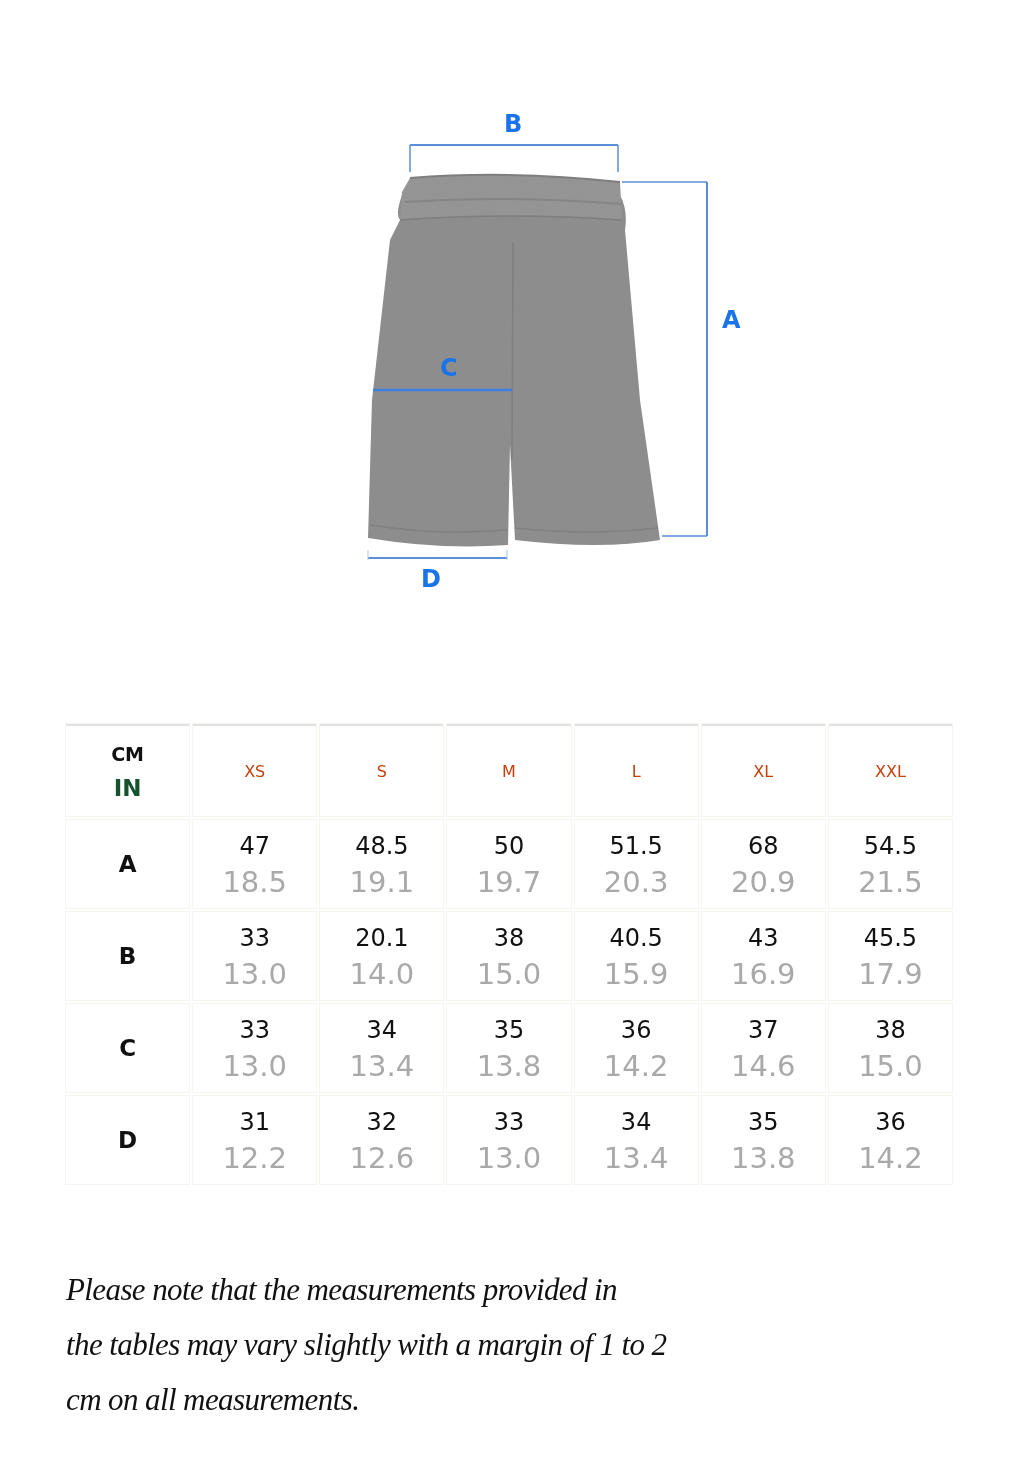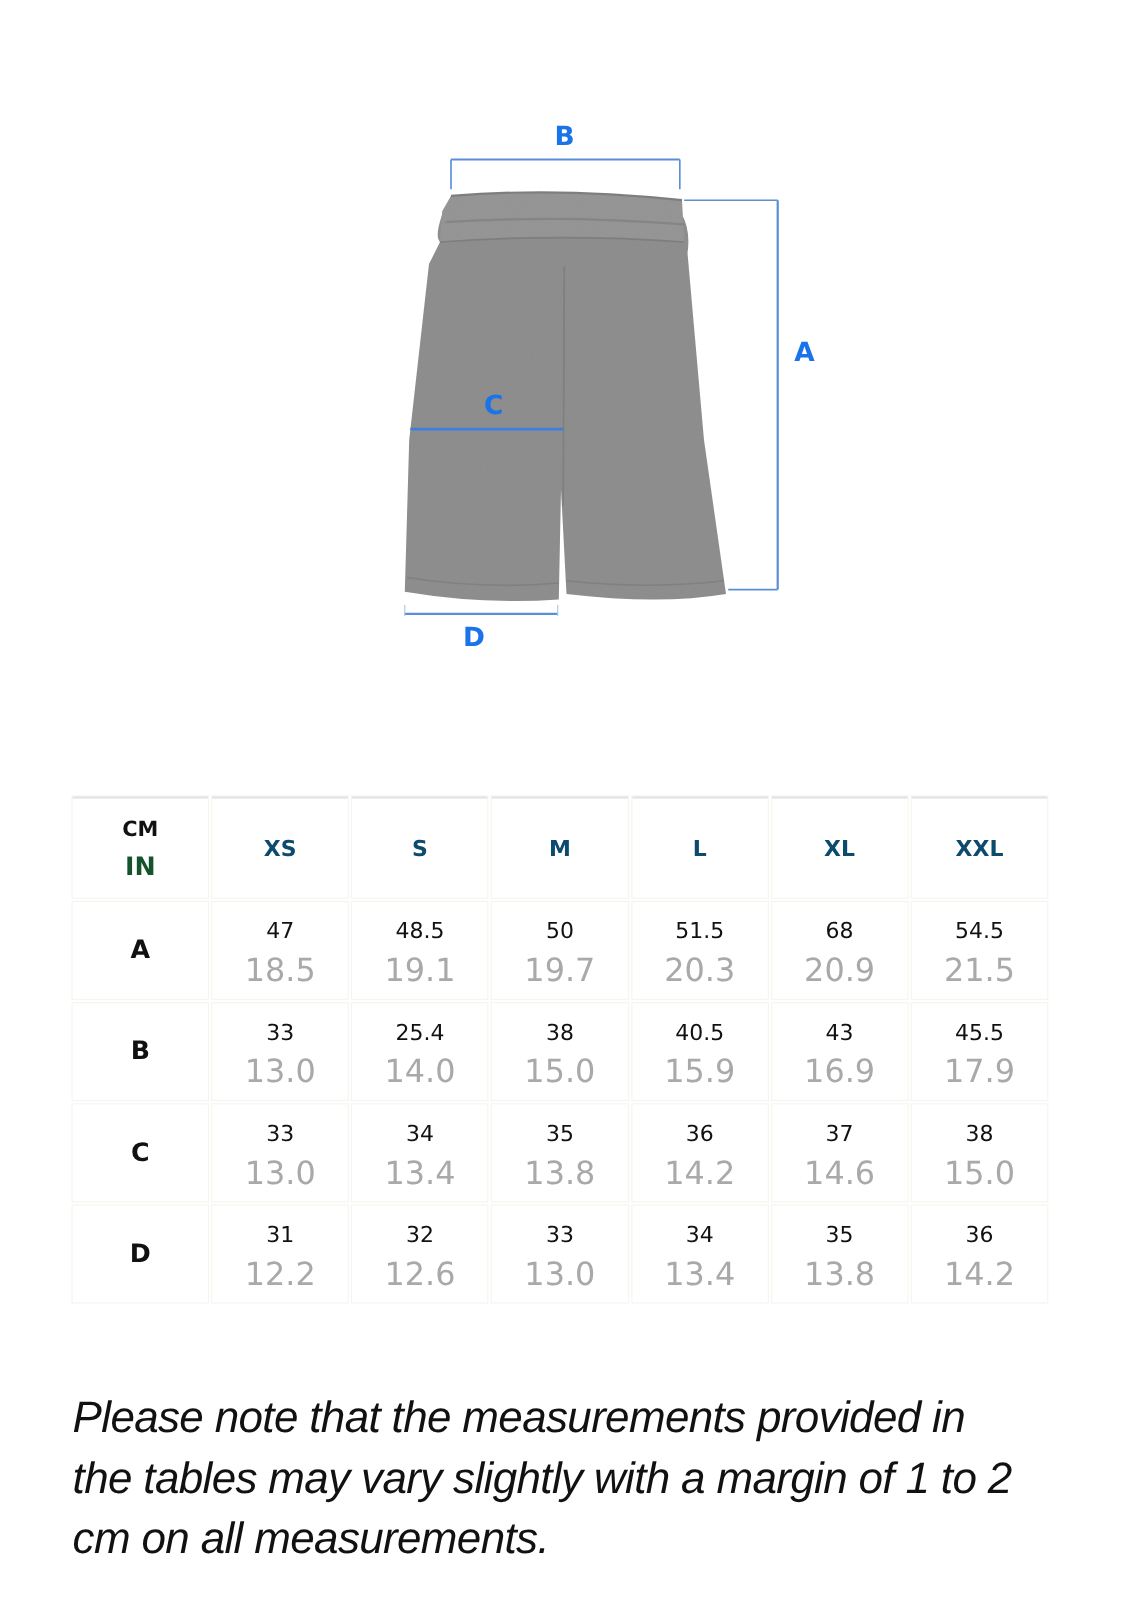--- a/index.html
+++ b/index.html
@@ -9,26 +9,26 @@
   .diagram { position: absolute; left: 350px; top: 100px; width: 420px; height: 500px; }
   .dim-label { position: absolute; color: #1a73e8; font-weight: bold; font-size: 24px; font-family: "DejaVu Sans", sans-serif; }
   .shorts-svg { position: absolute; left: 0; top: 0; }
 
   
   .size-table { position: absolute; left: 66px; top: 724px; width: 894px; border-collapse: separate; border-spacing: 4px 4px; margin: -4px; table-layout: fixed; }
   .size-table td { background: #ffffff; text-align: center; vertical-align: middle; height: 88px; padding: 0; box-shadow: 0 0 0 1px #f6f4ee; }
   .size-table tr.head td { height: 90px; border-top: 2px solid #e2e2e2; }
   .unit-cm { display: block; font-weight: bold; font-size: 19px; color: #111; line-height: 34px; }
   .unit-in { display: block; font-weight: bold; font-size: 23px; color: #14532d; line-height: 34px; }
-  .size-head { font-weight: bold; font-size: 20px; color: #0c4a6e; }
+  .size-head { font-weight: normal; font-size: 16px; color: #c2410c; }
   .row-key { font-weight: bold; font-size: 23px; color: #111; }
-  .val-cm { display: block; font-size: 20px; color: #111; line-height: 36px; }
+  .val-cm { display: block; font-size: 24px; color: #111; line-height: 36px; }
   .val-in { display: block; font-size: 29px; color: #a9a9a9; line-height: 36px; }
 
-  .note { position: absolute; left: 66px; top: 1262px; width: 900px; font-style: italic; font-size: 40px; line-height: 55px; color: #111; font-family: Liberation Sans, sans-serif; letter-spacing: -0.6px; }
+  .note { position: absolute; left: 66px; top: 1262px; width: 900px; font-style: italic; font-size: 31px; line-height: 55px; color: #111; font-family: Liberation Serif, serif; letter-spacing: -0.6px; }
 </style>
 </head>
 <body>
 
 <div class="diagram">
   <svg class="shorts-svg" width="420" height="500" viewBox="0 0 420 500">
     <defs>
       <filter id="grain" x="0" y="0" width="100%" height="100%">
         <feTurbulence type="fractalNoise" baseFrequency="0.9" numOctaves="2" result="n"></feTurbulence>
         <feColorMatrix type="saturate" values="0"></feColorMatrix>
@@ -115,21 +115,21 @@
         </td>
   </tr>
 
   <tr>
     <td class="row-key">B</td>
     <td>
           <span class="val-cm">33</span>
           <span class="val-in">13.0</span>
         </td>
     <td>
-          <span class="val-cm">25.4</span>
+          <span class="val-cm">20.1</span>
           <span class="val-in">14.0</span>
         </td>
     <td>
           <span class="val-cm">38</span>
           <span class="val-in">15.0</span>
         </td>
     <td>
           <span class="val-cm">40.5</span>
           <span class="val-in">15.9</span>
         </td>

